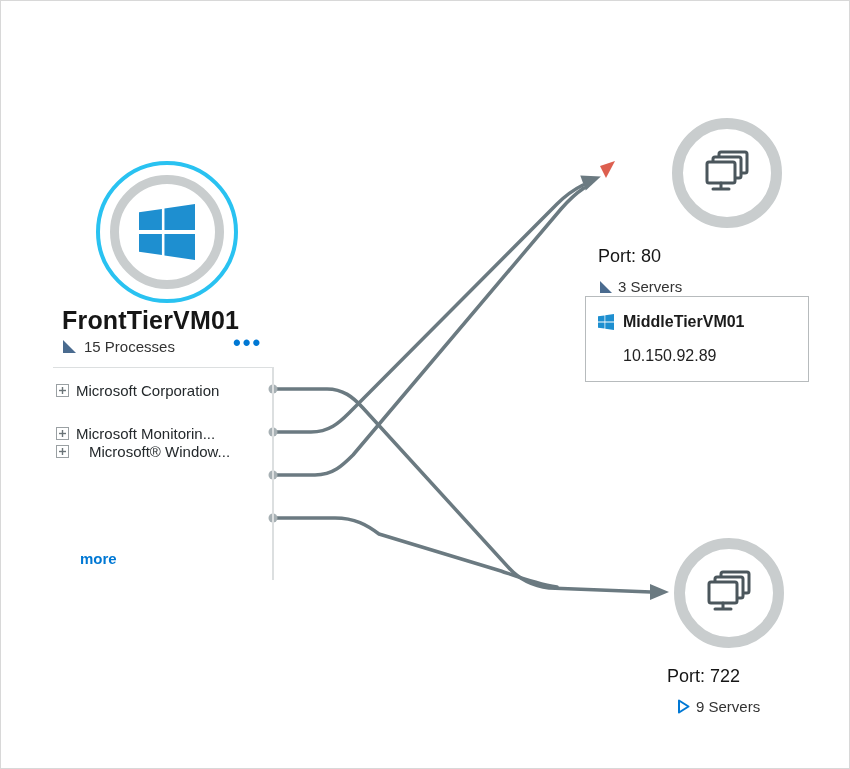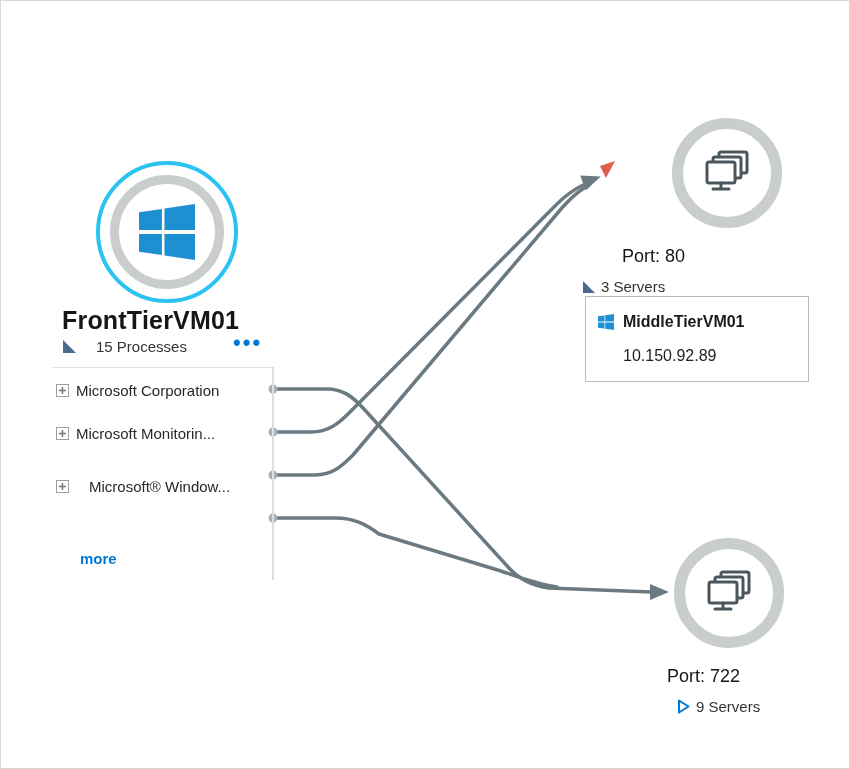--- a/index.html
+++ b/index.html
@@ -23,58 +23,58 @@
   .front-node-inner {
     width:114px; height:114px; border-radius:50%; border:9px solid #c9cdce;
     background:#fff; display:flex; align-items:center; justify-content:center;
   }
 
   .front-title {
     position:absolute; left:61px; top:305px; font-size:25px; font-weight:bold;
     color:#161616; z-index:2; letter-spacing:0.2px;
   }
   .front-sub {
-    position:absolute; left:62px; top:337px; display:flex; align-items:center; gap:20px;
+    position:absolute; left:62px; top:337px; display:flex; align-items:center; gap:8px;
     font-size:15px; color:#333; z-index:2;
   }
   .ellipsis-btn {
     position:absolute; left:232px; top:331px; color:#0078d4; font-size:22px;
     letter-spacing:2px; font-weight:bold; z-index:2; cursor:pointer; line-height:22px;
   }
 
   .list-hline { position:absolute; left:52px; top:366px; width:220px; height:1px; background:#dcdfe0; z-index:1; }
   .list-vline { position:absolute; left:271px; top:366px; width:2px; height:213px; background:#dcdfe0; z-index:1; }
 
   .proc-row {
     position:absolute; left:55px; height:26px; display:flex; align-items:center; gap:7px;
     font-size:15px; color:#24292c; z-index:2; cursor:pointer; white-space:nowrap;
   }
   .proc-row.r0 { top:376px; } .proc-row.r1 { top:419px; }
-  .proc-row.r2 { top:472px;gap:20px; } .proc-row.r3 { top:505px; }
+  .proc-row.r2 { top:437px;gap:20px; } .proc-row.r3 { top:505px; }
 
   .more-link {
     position:absolute; left:79px; top:549px; font-size:15px; font-weight:bold;
     color:#0078d4; z-index:2; cursor:pointer;
   }
 
   
   .port-node {
     position:absolute; width:110px; height:110px; border-radius:50%;
     border:11px solid #c9cdce; background:#fff;
     display:flex; align-items:center; justify-content:center; z-index:2; cursor:pointer;
   }
   .port-node.p80  { left:671px; top:117px; }
   .port-node.p443 { left:673px; top:537px; }
 
   .port-title { position:absolute; font-size:18px; color:#161616; z-index:2; }
-  .port-title.p80  { left:597px; top:245px;margin-left:24px; }
+  .port-title.p80  { left:597px; top:245px; }
   .port-title.p443 { left:666px; top:665px; }
 
   .port-sub { position:absolute; display:flex; align-items:center; gap:6px; font-size:15px; color:#333; z-index:2; }
-  .port-sub.p80  { left:582px; top:277px; }
+  .port-sub.p80  { left:599px; top:277px; }
   .port-sub.p443 { left:676px; top:697px; }
 
   
   .server-box {
     position:absolute; left:584px; top:295px; width:224px;
     background:#fff; border:1px solid #b7bbbd; z-index:3; padding:8px 12px;
   }
   .server-row { display:flex; align-items:center; gap:9px; min-height:34px; cursor:pointer; }
   .server-row .name { font-size:16px; font-weight:bold; color:#1b1b1b; }
   .server-row.ip { padding-left:25px; cursor:default; }

